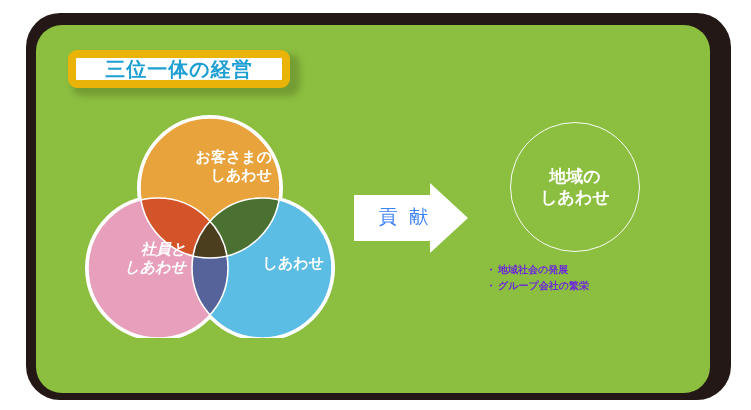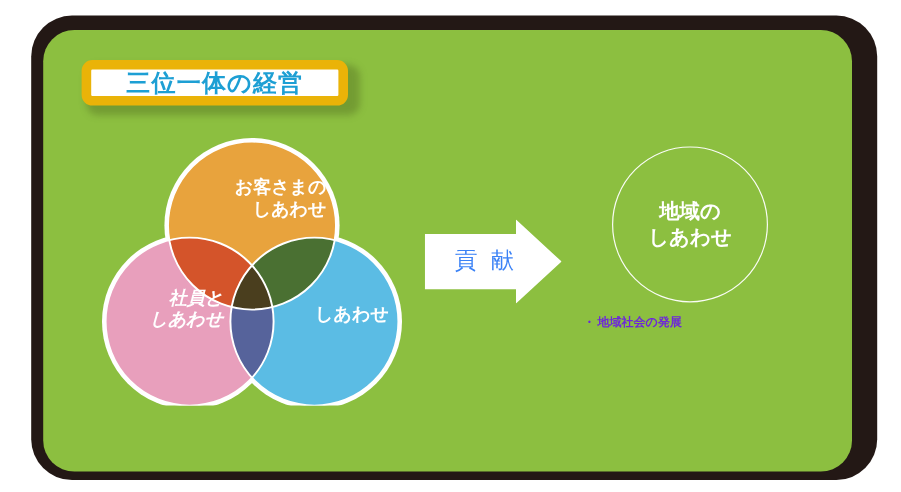--- a/index.html
+++ b/index.html
@@ -241,15 +241,18 @@
     <div id="region-text">
       <div>地域の</div>
       <div>しあわせ</div>
     </div>
   </div>
 
   <div id="bullets">
     <div class="bullet">
       <span class="dot">・</span><span>地域社会の発展</span>
     </div>
+    <div class="bullet">
+      <span class="dot">・</span><span>グループ会社の繁栄</span>
+    </div>
   </div>
 
 </div>
 
 </body></html>

